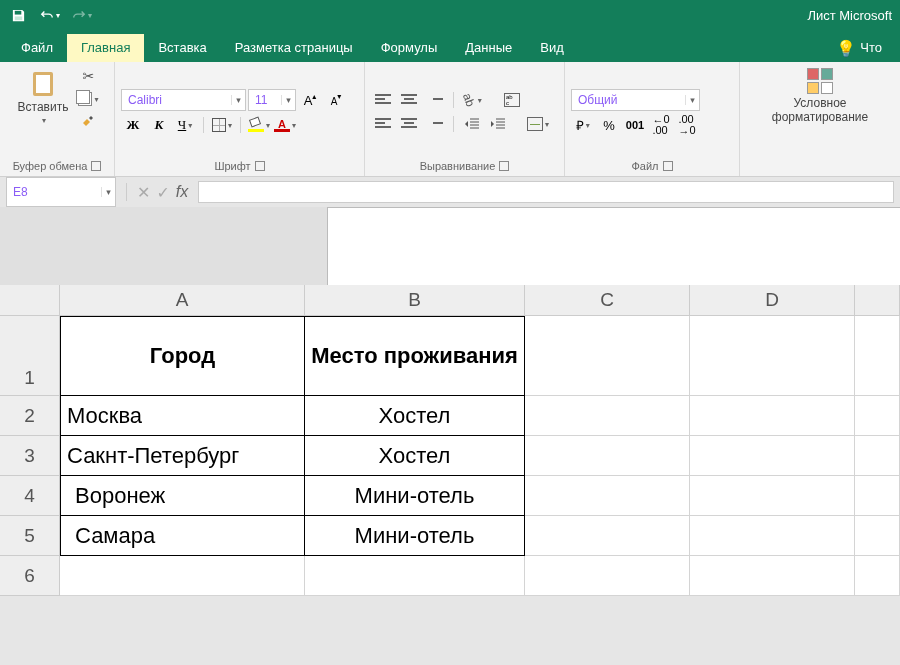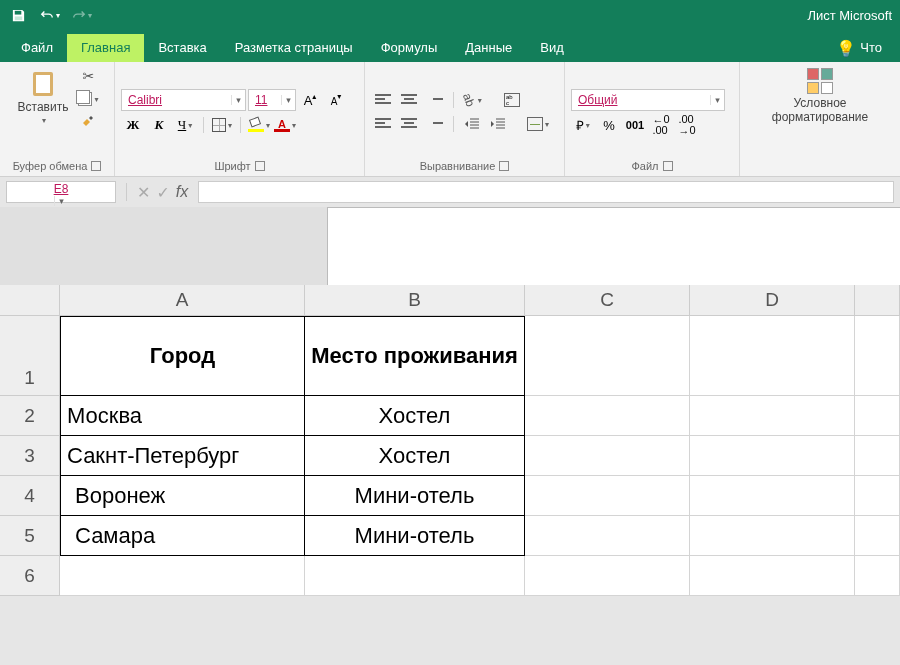--- a/index.html
+++ b/index.html
@@ -8,38 +8,38 @@
   
   .title-bar { height: 30px; background: #137e5a; display: flex; align-items: center; padding: 0 8px; }
   .qat { display: flex; align-items: center; gap: 12px; }
   .qat-btn { width: 20px; height: 20px; display: flex; align-items: center; justify-content: center; color: #fff; cursor: pointer; }
   .qat-btn.disabled { opacity: 0.45; cursor: default; }
   .title-text { margin-left: auto; color: #fff; font-size: 13px; white-space: nowrap; overflow: hidden; }
 
   
   .tab-row { height: 32px; background: #137e5a; display: flex; align-items: flex-end; padding-left: 7px; }
   .tab { padding: 6px 14px 7px; color: #fff; font-size: 13px; cursor: pointer; }
-  .tab.active { background: #bef264; color: #137e5a; }
+  .tab.active { background: #fef9c3; color: #137e5a; }
   .tab-right { margin-left: auto; display: flex; align-items: center; padding-right: 4px; }
   .bulb { color: #b7e0cf; margin-right: 4px; }
 
   
   .ribbon { height: 115px; background: #f3f3f3; border-bottom: 1px solid #d0d0d0; display: flex; }
   .group { border-right: 1px solid #d9d9d9; display: flex; flex-direction: column; padding: 4px 6px 0; }
   .group .controls { flex: 1; display: flex; flex-direction: column; gap: 4px; justify-content: center; }
   .group .label { height: 18px; font-size: 11px; color: #666; text-align: center; padding-bottom: 2px; white-space: nowrap; display:flex; align-items:center; justify-content:center; gap:4px; }
   .dlauncher { width:10px; height:10px; border:1px solid #888; position:relative; }
   .dlauncher::after{ content:""; position:absolute; right:-1px; bottom:-1px; width:4px; height:4px; border-right:1px solid #888; border-bottom:1px solid #888;}
   
   .big-btn { display:flex; flex-direction:column; align-items:center; gap:2px; padding:2px 4px; cursor:pointer; }
   .big-btn .lbl{ font-size:12px; color:#444;}
   .mini-btn{ width:24px; height:20px; display:flex; align-items:center; justify-content:center; cursor:pointer; border:1px solid transparent; }
 
   .combo { height:22px; border:1px solid #c8c8c8; background:#fff; display:flex; align-items:center; font-size:12px; cursor:pointer; }
-  .combo .text{ flex:1; padding:0 6px; color:#be185d;text-decoration:underline;}
+  .combo .text{ flex:1; padding:0 6px; color:#8b5cf6;}
   .combo .dd{ width:14px; text-align:center; color:#666; border-left:1px solid #e0e0e0; font-size:9px;}
 
   .row{ display:flex; gap:2px; align-items:center;}
   
   .sep{ width:1px; background:#d0d0d0; margin:2px 4px; align-self:stretch;}
   
   
   .clip-ico{ width:26px;height:30px; position:relative; }
   .clip-ico .board{ position:absolute; left:3px; top:4px; width:20px;height:24px; background:#d9b06a; border-radius:2px;}
   .clip-ico .paper{ position:absolute; left:6px; top:7px; width:14px; height:18px; background:#fff;}
@@ -80,21 +80,21 @@
   .comma{ font-size:15px;font-weight:bold;}
   .dec{ font-size:11px; line-height:1;}
 
   .cond-ico{ width:26px;height:26px;display:grid;grid-template-columns:1fr 1fr;grid-template-rows:1fr 1fr;gap:2px;}
   .cond-ico div{ background:#fff; border:1px solid #999;}
   .cond-ico div:nth-child(1){background:#d66;} .cond-ico div:nth-child(2){background:#6a9;}
   .cond-ico div:nth-child(3){background:#fc6;}
 
   
   .fx-bar{ height:30px; background:#e6e6e6; display:flex; align-items:center; gap:10px; padding:4px 6px;}
-  .name-box{ width:110px; height:22px;flex-direction:column;}
+  .name-box{ width:110px; height:30px;}
   .fx-btns{ display:flex; gap:6px; color:#aaa;}
   .fx-btns .x{ cursor:default;}
   .fx-input{ flex:1; height:22px; background:#fff; border:1px solid #ccc;}
 
   
   .void{ height:78px; background:#e0e0e0; position:relative;}
   .void .sheet-edge{ position:absolute; left:327px; top:0; width:573px; height:78px; background:#fff; border-left:1px solid #bbb; border-top:1px solid #bbb;}
 
   
   .grid{ background:#fff;}
@@ -322,21 +322,21 @@
     </div>
     <div class="label">
         <span>Выравнивание</span>
         <span class="dlauncher"></span>
       </div>
   </div>
 
   <div class="group" style="width:175px">
     <div class="controls">
       <div class="row">
-        <div class="combo" style="width:154px">
+        <div class="combo" style="width:129px">
             <span class="text">Общий</span>
             <span class="dd">▾</span>
           </div>
       </div>
       <div class="row">
         <div class="mini-btn">
             <span style="font-size:13px;">₽</span>
             <span class="drop">▾</span>
           </div>
         <div class="mini-btn">

